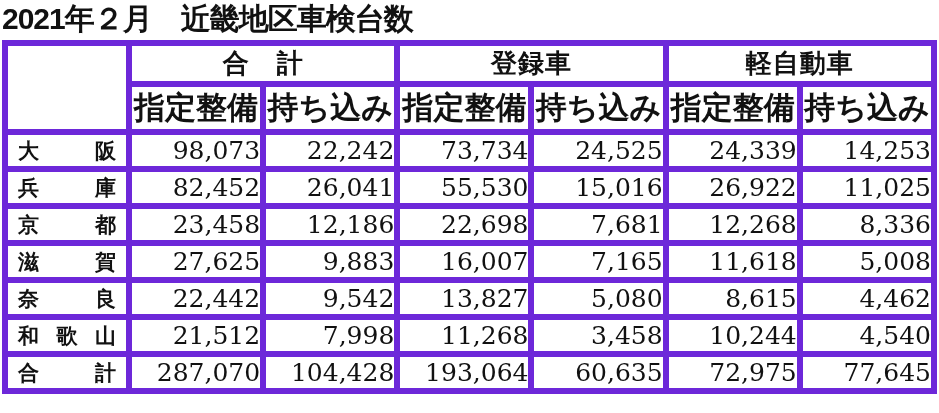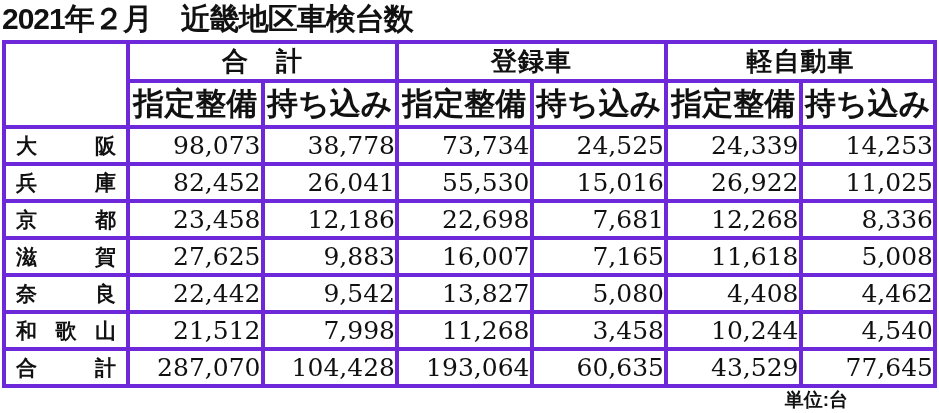--- a/index.html
+++ b/index.html
@@ -21,21 +21,21 @@
     white-space: nowrap;
   }
 
   table.inspection {
     margin-left: 2px;
     width: 935px;
     border-collapse: collapse;
     table-layout: fixed;
   }
   table.inspection th, table.inspection td {
-    border: 4px solid #6d28d9;
+    border: 6px solid #6d28d9;
     height: 37px;
     vertical-align: middle;
     overflow: hidden;
   }
   col.c-pref { width: 124px; }
 
   th.group {
     font-size: 26px;
     font-weight: bold;
     text-align: center;
@@ -101,21 +101,21 @@
         <th class="sub">指定整備</th>
         <th class="sub">持ち込み</th>
         <th class="sub">指定整備</th>
         <th class="sub">持ち込み</th>
       </tr>
     </thead>
     <tbody>
       <tr>
         <th class="pref">大阪</th>
         <td class="num">98,073</td>
-        <td class="num">38,778</td>
+        <td class="num">22,242</td>
         <td class="num">73,734</td>
         <td class="num">24,525</td>
         <td class="num">24,339</td>
         <td class="num">14,253</td>
       </tr>
       <tr>
         <th class="pref">兵庫</th>
         <td class="num">82,452</td>
         <td class="num">26,041</td>
         <td class="num">55,530</td>
@@ -140,39 +140,38 @@
         <td class="num">7,165</td>
         <td class="num">11,618</td>
         <td class="num">5,008</td>
       </tr>
       <tr>
         <th class="pref">奈良</th>
         <td class="num">22,442</td>
         <td class="num">9,542</td>
         <td class="num">13,827</td>
         <td class="num">5,080</td>
-        <td class="num">4,408</td>
+        <td class="num">8,615</td>
         <td class="num">4,462</td>
       </tr>
       <tr>
         <th class="pref">和歌山</th>
         <td class="num">21,512</td>
         <td class="num">7,998</td>
         <td class="num">11,268</td>
         <td class="num">3,458</td>
         <td class="num">10,244</td>
         <td class="num">4,540</td>
       </tr>
       <tr>
         <th class="pref">合計</th>
         <td class="num">287,070</td>
         <td class="num">104,428</td>
         <td class="num">193,064</td>
         <td class="num">60,635</td>
-        <td class="num">43,529</td>
+        <td class="num">72,975</td>
         <td class="num">77,645</td>
       </tr>
     </tbody>
   </table>
 
-  <div class="unit">単位:台</div>
 
 </div>
 
 </body></html>

